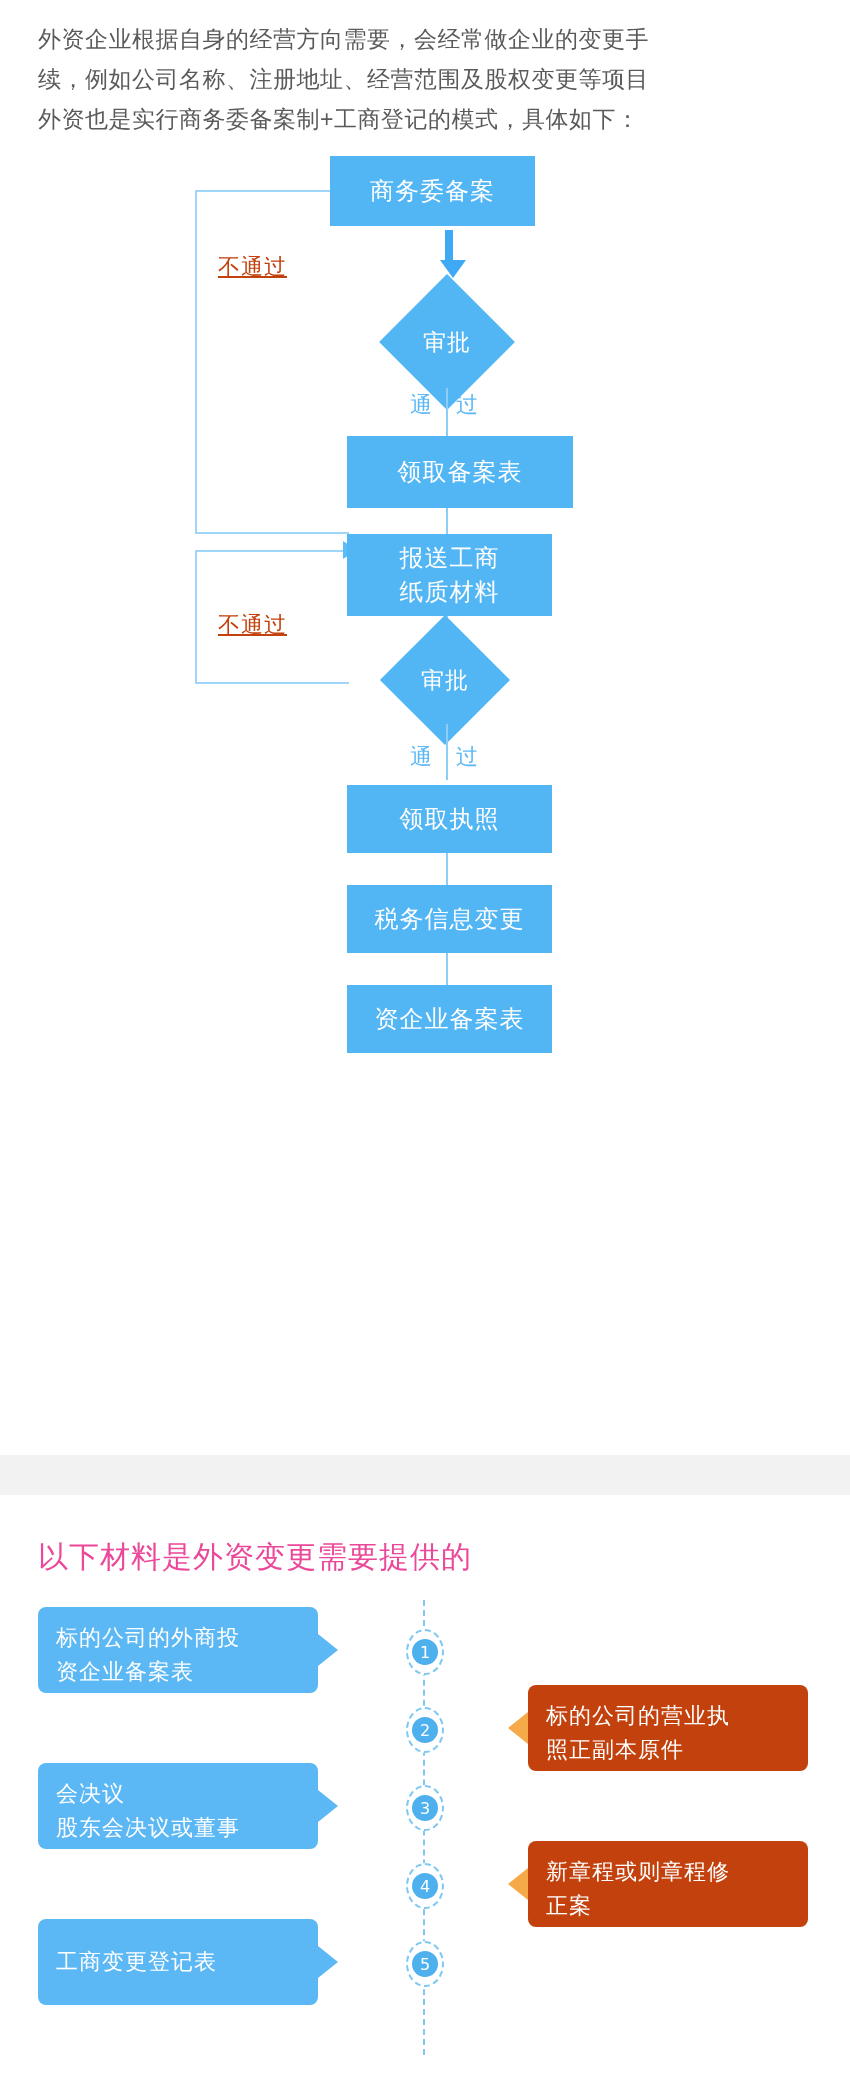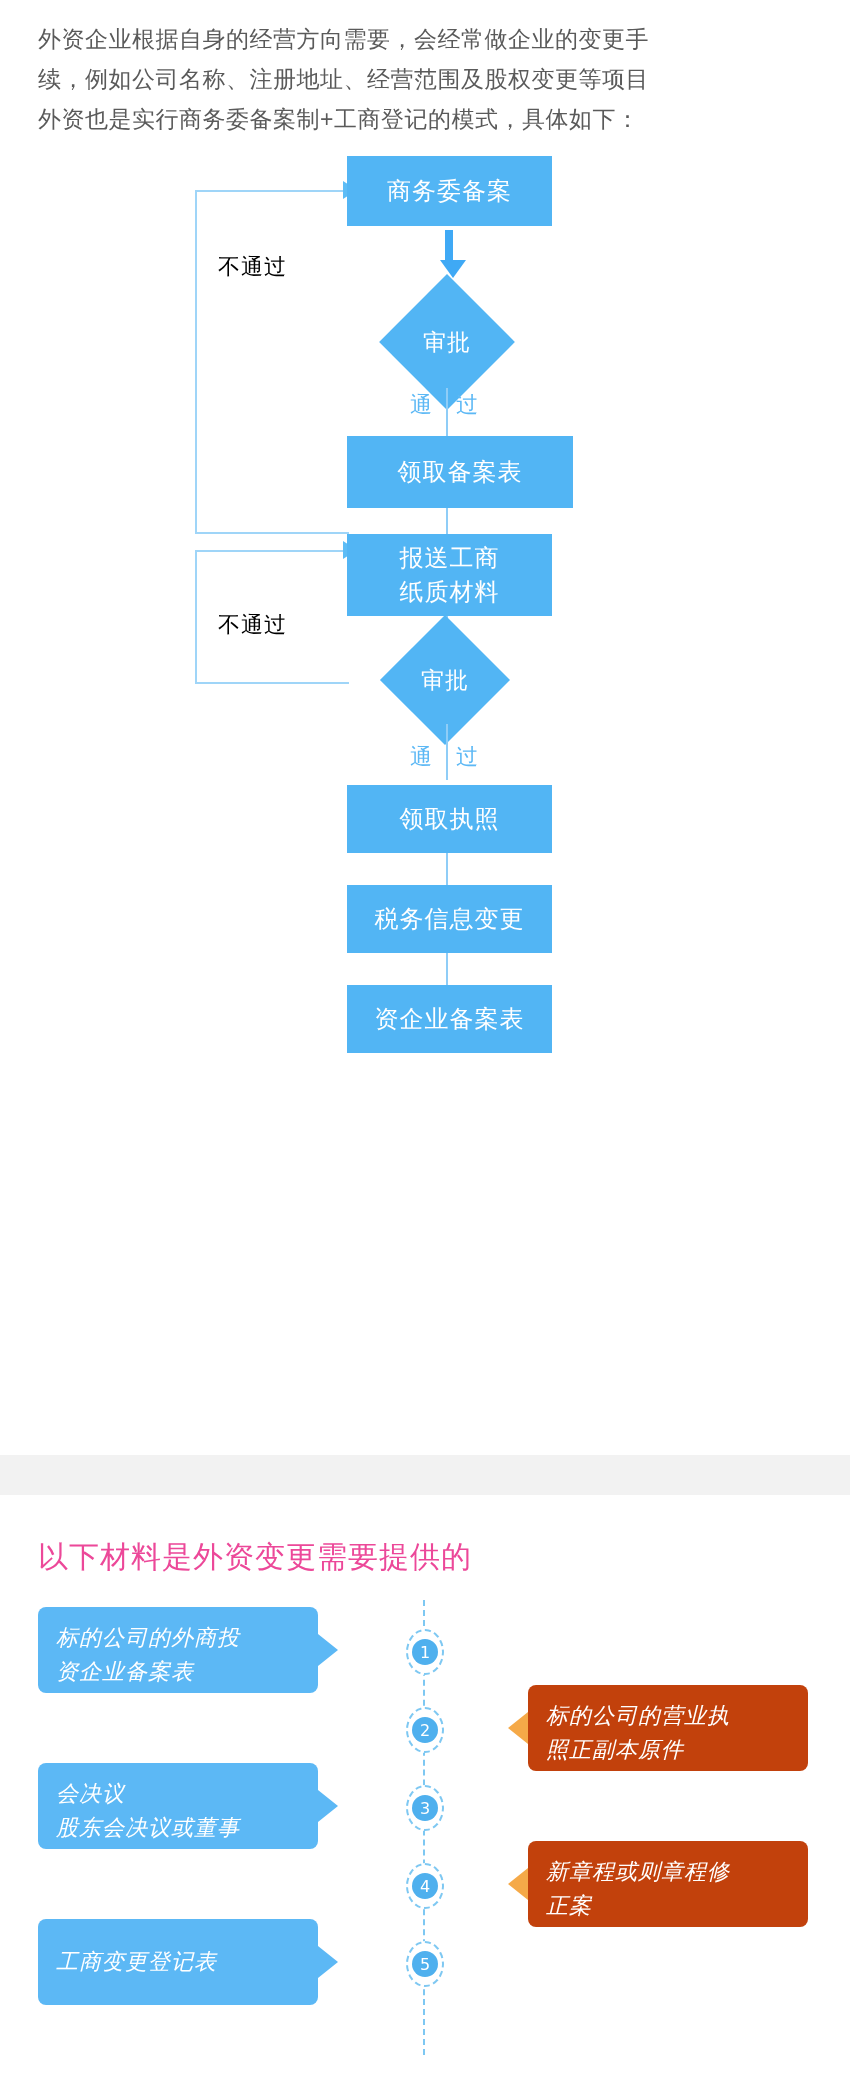--- a/index.html
+++ b/index.html
@@ -53,22 +53,23 @@
     border-left:9px solid transparent; border-right:9px solid transparent;
     border-top:14px solid #3fa9f5;
   }
   .arrow-right{
     position:absolute; width:0; height:0;
     border-top:9px solid transparent; border-bottom:9px solid transparent;
     border-left:14px solid #5cbcf6;
   }
   .thick-down{position:absolute;width:8px;background:#3fa9f5;}
   .flabel{
-    position:absolute; color:#000000; font-size:22px; letter-spacing:1px;
+    position:absolute; color:#c2410c; font-size:22px; letter-spacing:1px;
     white-space:nowrap;
+    text-decoration:underline;
   }
   .flabel-split{position:absolute;color:#5cb8f5;font-size:22px;white-space:nowrap;}
 
   
   #divider{
     position:absolute; left:0; top:1455px; width:850px; height:40px;
     background:#f2f2f2;
   }
 
   
@@ -96,21 +97,20 @@
     background:#4fb0ee;color:#fff;font-size:16px;
     display:flex;align-items:center;justify-content:center;
     font-family:"DejaVu Sans",sans-serif;
   }
   .bubble{
     position:absolute;
     border-radius:8px;
     color:#ffffff; font-size:22px; line-height:34px;
     padding:14px 18px; box-sizing:border-box;
     letter-spacing:1px;
-    font-style:italic;
   }
   .bubble.blue{background:#5cb8f5;}
   .bubble.orange{background:#c2410c;}
   .tail{position:absolute;width:0;height:0;}
   .tail.blue-r{
     border-top:16px solid transparent;border-bottom:16px solid transparent;
     border-left:20px solid #5cb8f5;
   }
   .tail.orange-l{
     border-top:16px solid transparent;border-bottom:16px solid transparent;
@@ -125,21 +125,21 @@
   <div class="line l2">续，例如公司名称、注册地址、经营范围及股权变更等项目</div>
   <div class="line l3">外资也是实行商务委备案制+工商登记的模式，具体如下：</div>
 </div>
 
 <div id="flow">
 
   <div class="loopline" style="left:195px; top:40px; width:152px; height:340px; border-top-width:2px; border-bottom-width:2px;"></div>
   <div class="arrow-right" style="left:343px; top:31px;"></div>
   <div class="flabel" style="left:218px; top:102px;">不通过</div>
 
-  <div class="fbox" style="left:347px; top:6px; width:205px; height:70px;">
+  <div class="fbox" style="left:330px; top:6px; width:205px; height:70px;">
     <span>商务委备案</span>
   </div>
 
   <div class="thick-down" style="left:445px; top:80px; height:32px;"></div>
   <div class="arrow-down" style="left:440px; top:110px; border-left-width:13px; border-right-width:13px; border-top-width:18px;"></div>
 
   <div class="fdiamond" style="left:399px; top:144px; width:96px; height:96px;">
     <div class="dtext">审批</div>
   </div>
 

